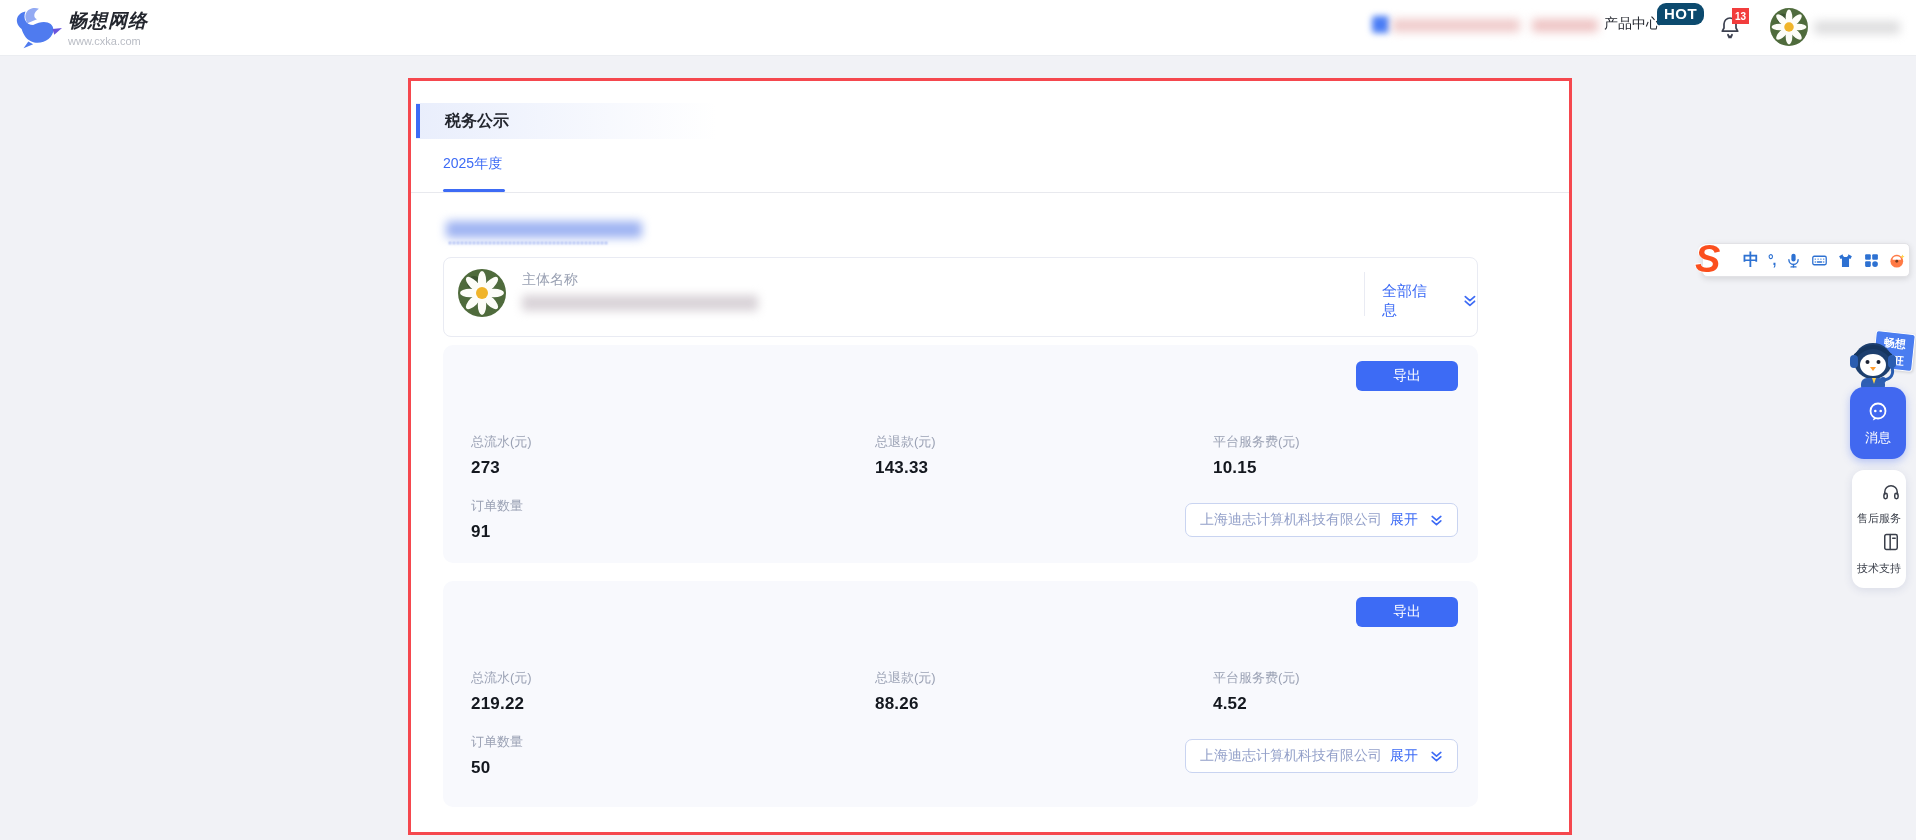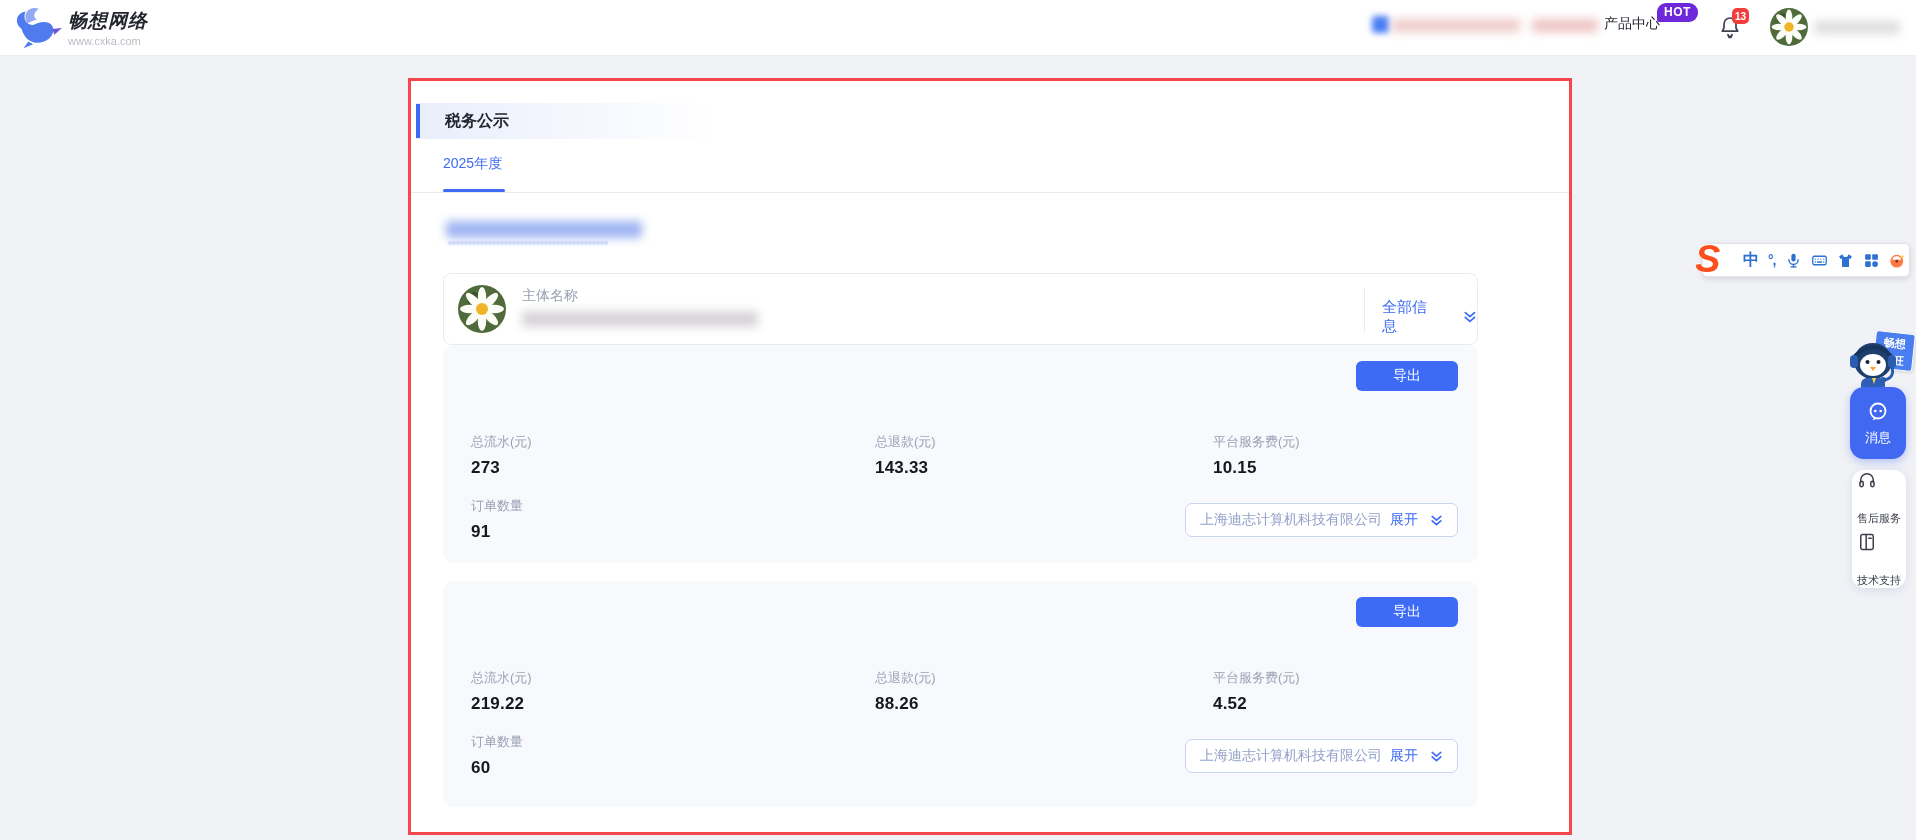--- a/index.html
+++ b/index.html
@@ -14,43 +14,43 @@
   .logo-text { margin-left:6px; }
   .brand-name { font-size:19px; font-weight:700; color:#23262e; letter-spacing:1px; font-style:italic; }
   .brand-url { font-size:11px; color:#b9bcc4; margin-top:1px; }
 
   .blur { filter:blur(5px); border-radius:3px; }
   .hdr-redacted-icon { position:absolute; left:1372px; top:16px; width:17px; height:17px; background:#4a7df5; filter:blur(3px); border-radius:3px; }
   .hdr-redact-1 { position:absolute; left:1392px; top:19px; width:128px; height:13px; background:#efcaca; }
   .hdr-redact-2 { position:absolute; left:1532px; top:19px; width:66px; height:13px; background:#eec3c3; }
 
   .product-center { position:absolute; left:1604px; top:15px; font-size:14px; color:#23262e; cursor:pointer; }
-  .hot-badge { position:absolute; left:1657px; top:3px; background:#6d28d9; color:#fff; font-size:12px; font-weight:700; padding:2px 7px 3px; border-radius:9px 9px 9px 2px; letter-spacing:.5px; }
+  .hot-badge { position:absolute; left:1657px; top:3px; background:#0c4a6e; color:#fff; font-size:15px; font-weight:700; padding:2px 7px 3px; border-radius:9px 9px 9px 2px; letter-spacing:.5px; }
   .bell-wrap { position:absolute; left:1718px; top:10px; width:28px; height:30px; cursor:pointer; }
   .bell-wrap svg { width:24px; height:24px; position:absolute; left:0; top:5px; }
-  .bell-badge { position:absolute; left:14px; top:-2px; min-width:17px; height:16px; background:#f23d3d; border-radius:5px; color:#fff; font-size:10px; font-weight:700; display:flex; align-items:center; justify-content:center; padding:0 3px; }
+  .bell-badge { position:absolute; left:14px; top:-2px; min-width:17px; height:16px; background:#f23d3d; border-radius:0; color:#fff; font-size:10px; font-weight:700; display:flex; align-items:center; justify-content:center; padding:0 3px; }
   .hdr-avatar { position:absolute; left:1770px; top:8px; width:38px; height:38px; border-radius:50%; overflow:hidden; cursor:pointer; }
   .hdr-name-blur { position:absolute; left:1814px; top:21px; width:86px; height:13px; background:#dededf; }
 
   
   .main-box { position:absolute; left:408px; top:78px; width:1164px; height:757px; background:#fff; border:3px solid #f5484e; }
 
   .title-band { position:absolute; left:5px; top:22px; height:36px; width:430px; background:linear-gradient(90deg,#e9eefc 0%, rgba(255,255,255,0) 70%); }
   .title-accent { position:absolute; left:0; top:1px; width:4px; height:34px; background:#3d6bf5; }
   .page-title { position:absolute; left:29px; top:8px; font-size:16px; font-weight:700; color:#23262e; }
 
   .tab { position:absolute; left:32px; top:74px; font-size:14px; color:#3d6bf5; cursor:pointer; }
   .tab-underline { position:absolute; left:32px; top:108px; width:62px; height:3px; background:#3d6bf5; border-radius:2px; }
   .tabs-divider { position:absolute; left:0; top:111px; width:1158px; height:1px; background:#e8e9ee; }
 
   .shop-redact { position:absolute; left:35px; top:140px; width:196px; height:17px; background:#9fb4f2; }
   .shop-redact-dots { position:absolute; left:38px; top:161px; width:158px; height:0; border-bottom:2px dotted #7d97ee; filter:blur(1px); }
 
   
-  .entity-card { position:absolute; left:32px; top:192px; width:1035px; height:72px; border:1px solid #e9ebf3; border-radius:8px; background:#fff; }
+  .entity-card { position:absolute; left:32px; top:176px; width:1035px; height:80px; border:1px solid #e9ebf3; border-radius:8px; background:#fff; }
   .entity-avatar { position:absolute; left:14px; top:11px; width:48px; height:48px; border-radius:50%; overflow:hidden; }
   .entity-label { position:absolute; left:78px; top:13px; font-size:14px; color:#99a0b2; }
   .entity-name-blur { position:absolute; left:78px; top:37px; width:236px; height:16px; background:#d9d3d8; }
   .license-block { position:absolute; left:748px; top:12px; width:170px; }
   .license-label { font-size:13px; color:#b0b6c6; }
   .license-star { color:#f5484e; margin-right:4px; font-size:13px; }
   .license-value { margin-top:8px; margin-left:12px; font-size:13px; color:#2c3140; }
   .card-divider { position:absolute; left:920px; top:14px; width:1px; height:44px; background:#e9ebf3; }
   .all-info { position:absolute; left:938px; top:24px; font-size:15px; color:#3d6bf5; cursor:pointer; display:flex; align-items:center; gap:22px; }
   .all-info svg { width:14px; height:14px; }
@@ -80,21 +80,21 @@
 
   .mascot-wrap { position:absolute; left:1846px; top:330px; width:70px; height:62px; z-index:4; }
   .mascot-flag { position:absolute; left:28px; top:2px; width:40px; height:38px; background:#4a7df0; border:1px solid #fff; border-radius:3px; transform:rotate(6deg); color:#fff; font-size:11px; font-weight:700; text-align:center; line-height:17px; padding-top:2px; box-shadow:1px 1px 3px rgba(0,0,0,.15); }
   .mascot-svg { position:absolute; left:0; top:4px; width:56px; height:60px; }
 
   .msg-btn { position:absolute; left:1850px; top:387px; width:56px; height:72px; background:#4168f0; border-radius:14px; display:flex; flex-direction:column; align-items:center; justify-content:center; gap:5px; cursor:pointer; box-shadow:0 3px 8px rgba(65,104,240,.35); z-index:4; }
   .msg-btn svg { width:24px; height:24px; }
   .msg-label { color:#fff; font-size:13px; }
 
   .svc-card { position:absolute; left:1852px; top:470px; width:54px; height:118px; background:#fff; border-radius:12px; box-shadow:0 2px 10px rgba(40,60,120,.12); display:flex; flex-direction:column; align-items:center; justify-content:center; gap:6px; z-index:4; }
-  .svc-item { display:flex; flex-direction:column; align-items:flex-start; gap:21px; cursor:pointer; }
+  .svc-item { display:flex; flex-direction:column; align-items:flex-end; gap:9px; cursor:pointer; }
   .svc-item svg { width:20px; height:20px; }
   .svc-label { font-size:11px; color:#3a3f4a; white-space:nowrap; }
 </style>
 </head>
 <body>
 
 <svg width="0" height="0" style="position:absolute">
   <defs>
     <g id="daisy-sym">
       <rect width="48" height="48" fill="#4f6b3c"></rect>
@@ -228,21 +228,21 @@
       <div class="stat st2">
         <div class="lbl">总退款(元)</div>
         <div class="val">88.26</div>
       </div>
       <div class="stat st3">
         <div class="lbl">平台服务费(元)</div>
         <div class="val">4.52</div>
       </div>
       <div class="stat st4">
         <div class="lbl">订单数量</div>
-        <div class="val">60</div>
+        <div class="val">50</div>
       </div>
       <button class="company-btn">
         <span class="company-name">上海迪志计算机科技有限公司</span>
         <span class="expand-label">
           <span>展开</span>
           <svg viewBox="0 0 24 24" style="color:#3d6bf5">
               <use href="#chev2-sym"></use>
             </svg>
         </span>
       </button>

